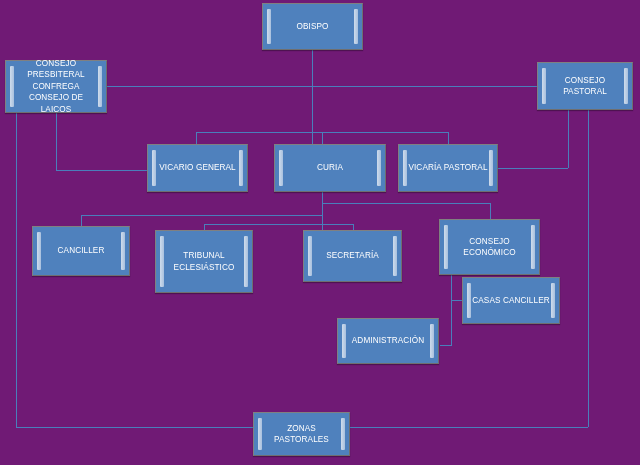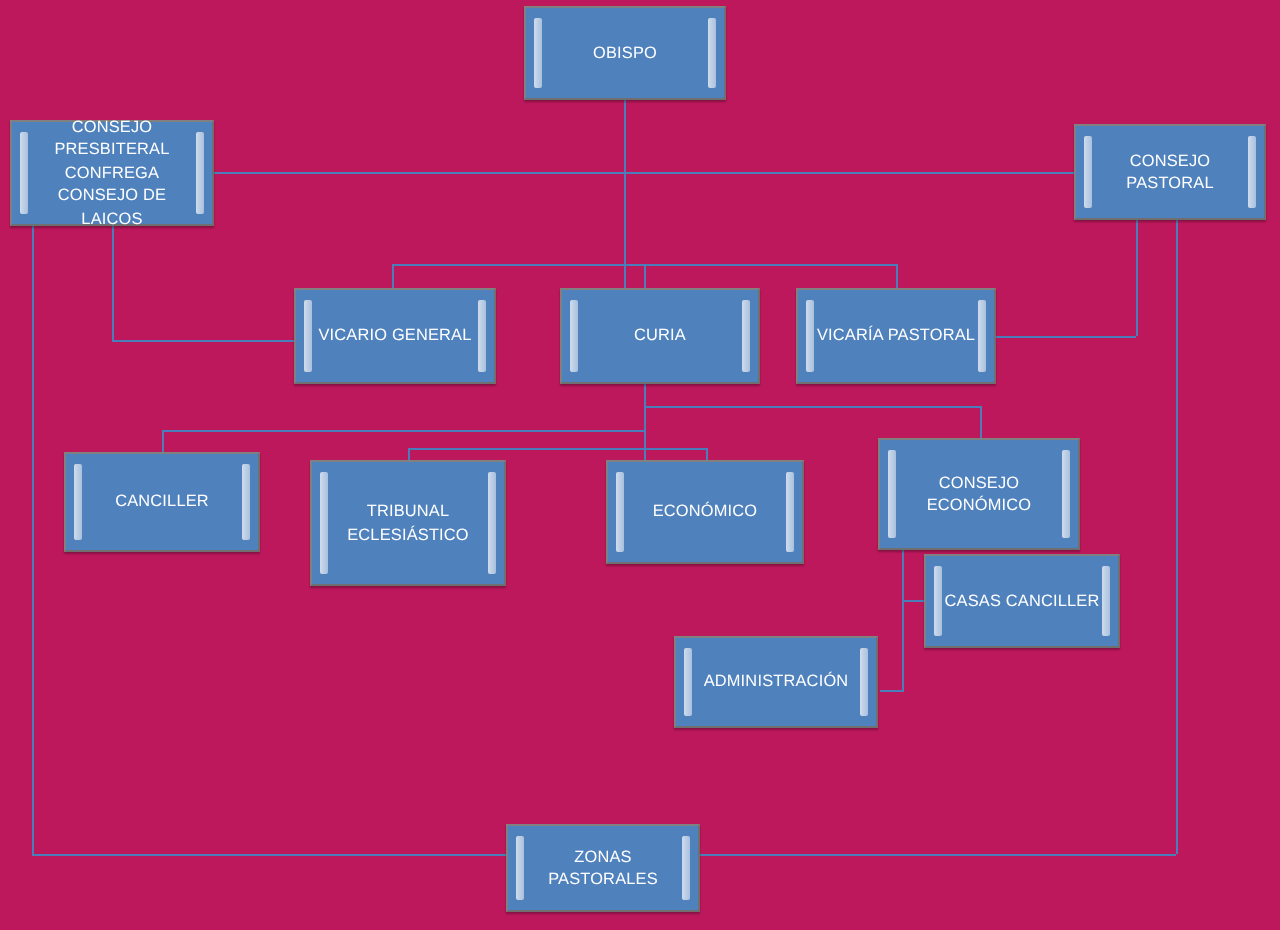--- a/index.html
+++ b/index.html
@@ -4,21 +4,21 @@
 <style>
   html, body {
     margin: 0;
     padding: 0;
     background: #ffffff;
   }
   #chart-root {
     position: relative;
     width: 640px;
     height: 465px;
-    background: #be185d;
+    background: #701a75;
     font-family: "Liberation Sans", sans-serif;
     overflow: hidden;
   }
   #connector-layer {
     position: absolute;
     left: 0;
     top: 0;
     width: 640px;
     height: 465px;
   }
@@ -114,35 +114,35 @@
         <div class="node-label label-tight">CONSEJO PRESBITERAL
 CONFREGA
 CONSEJO DE LAICOS</div>
       </div>
       <div class="node" style="left: 537px; top: 62px; width: 96px; height: 48px;">
         <div class="node-label">CONSEJO PASTORAL</div>
       </div>
       <div class="node" style="left: 147px; top: 144px; width: 101px; height: 48px;">
         <div class="node-label">VICARIO GENERAL</div>
       </div>
-      <div class="node" style="left: 280px; top: 144px; width: 100px; height: 48px;">
+      <div class="node" style="left: 274px; top: 144px; width: 112px; height: 48px;">
         <div class="node-label">CURIA</div>
       </div>
       <div class="node" style="left: 398px; top: 144px; width: 100px; height: 48px;">
         <div class="node-label">VICARÍA PASTORAL</div>
       </div>
       <div class="node" style="left: 32px; top: 226px; width: 98px; height: 50px;">
         <div class="node-label">CANCILLER</div>
       </div>
       <div class="node" style="left: 155px; top: 230px; width: 98px; height: 63px;">
         <div class="node-label label-tight">TRIBUNAL
 ECLESIÁSTICO</div>
       </div>
       <div class="node" style="left: 303px; top: 230px; width: 99px; height: 52px;">
-        <div class="node-label">ECONÓMICO</div>
+        <div class="node-label">SECRETARÍA</div>
       </div>
       <div class="node" style="left: 439px; top: 219px; width: 101px; height: 56px;">
         <div class="node-label label-tight">CONSEJO ECONÓMICO</div>
       </div>
       <div class="node" style="left: 462px; top: 277px; width: 98px; height: 47px;">
         <div class="node-label">CASAS CANCILLER</div>
       </div>
       <div class="node" style="left: 337px; top: 318px; width: 102px; height: 46px;">
         <div class="node-label">ADMINISTRACIÓN</div>
       </div>

